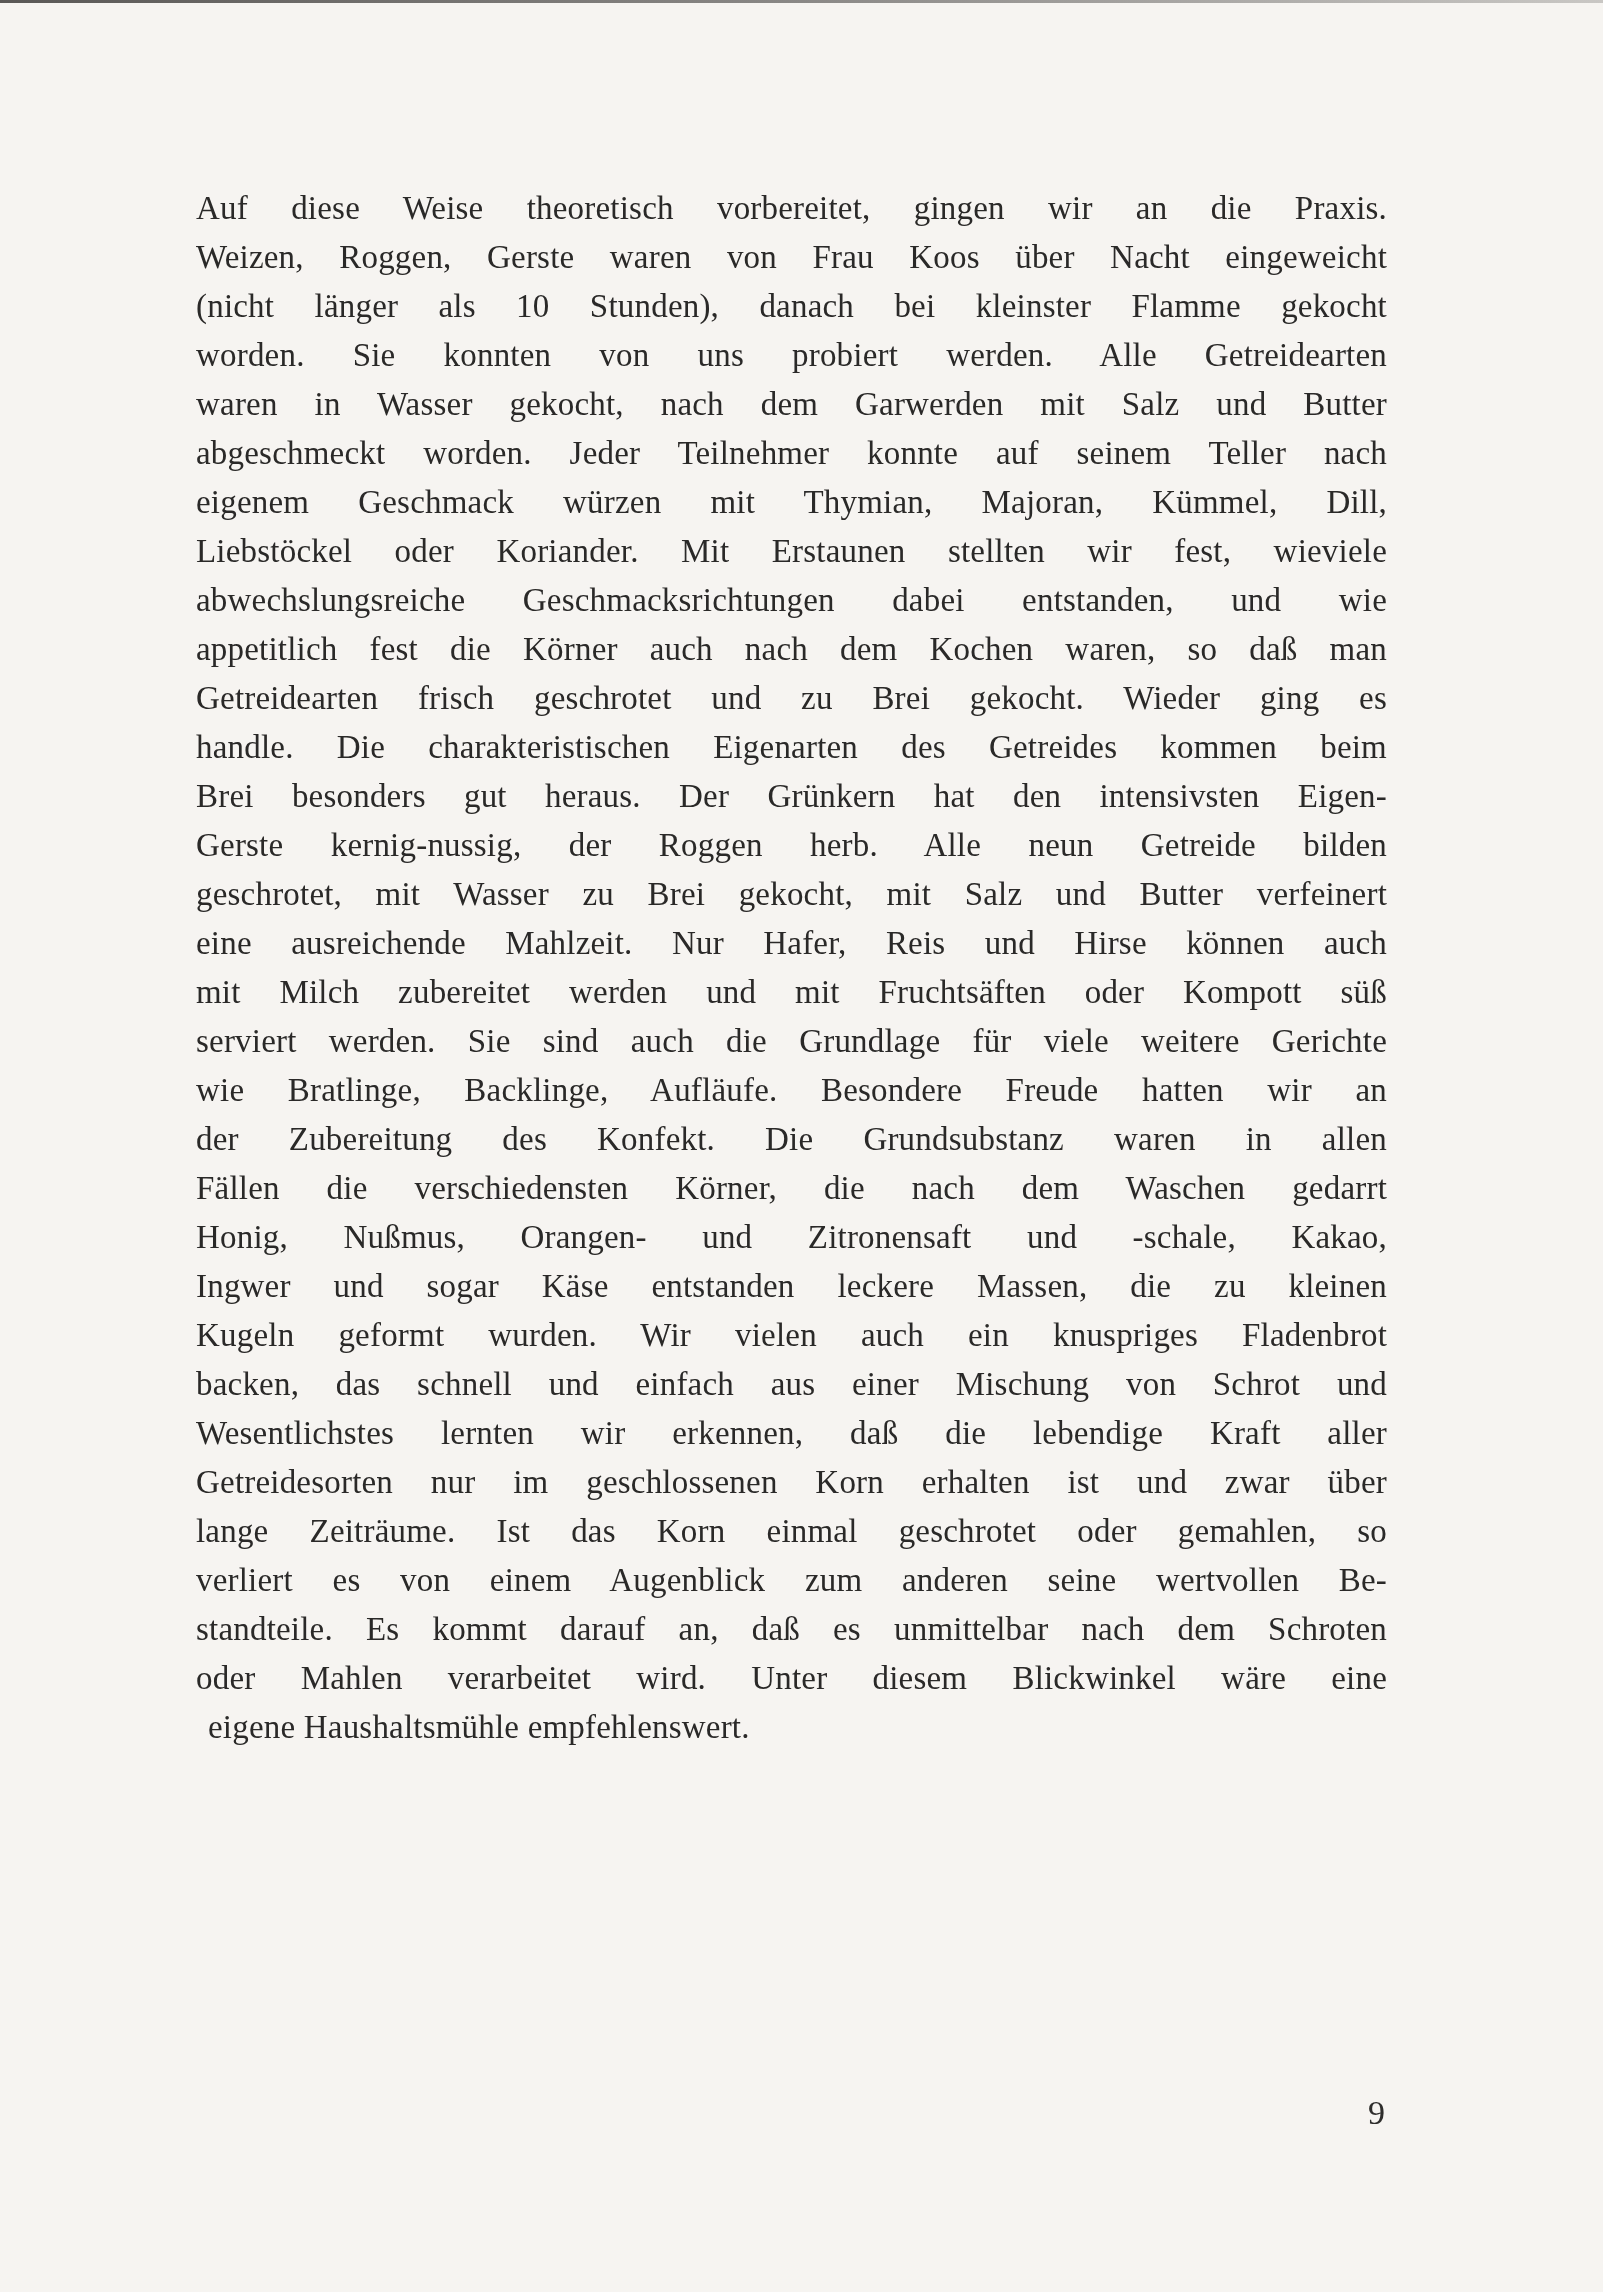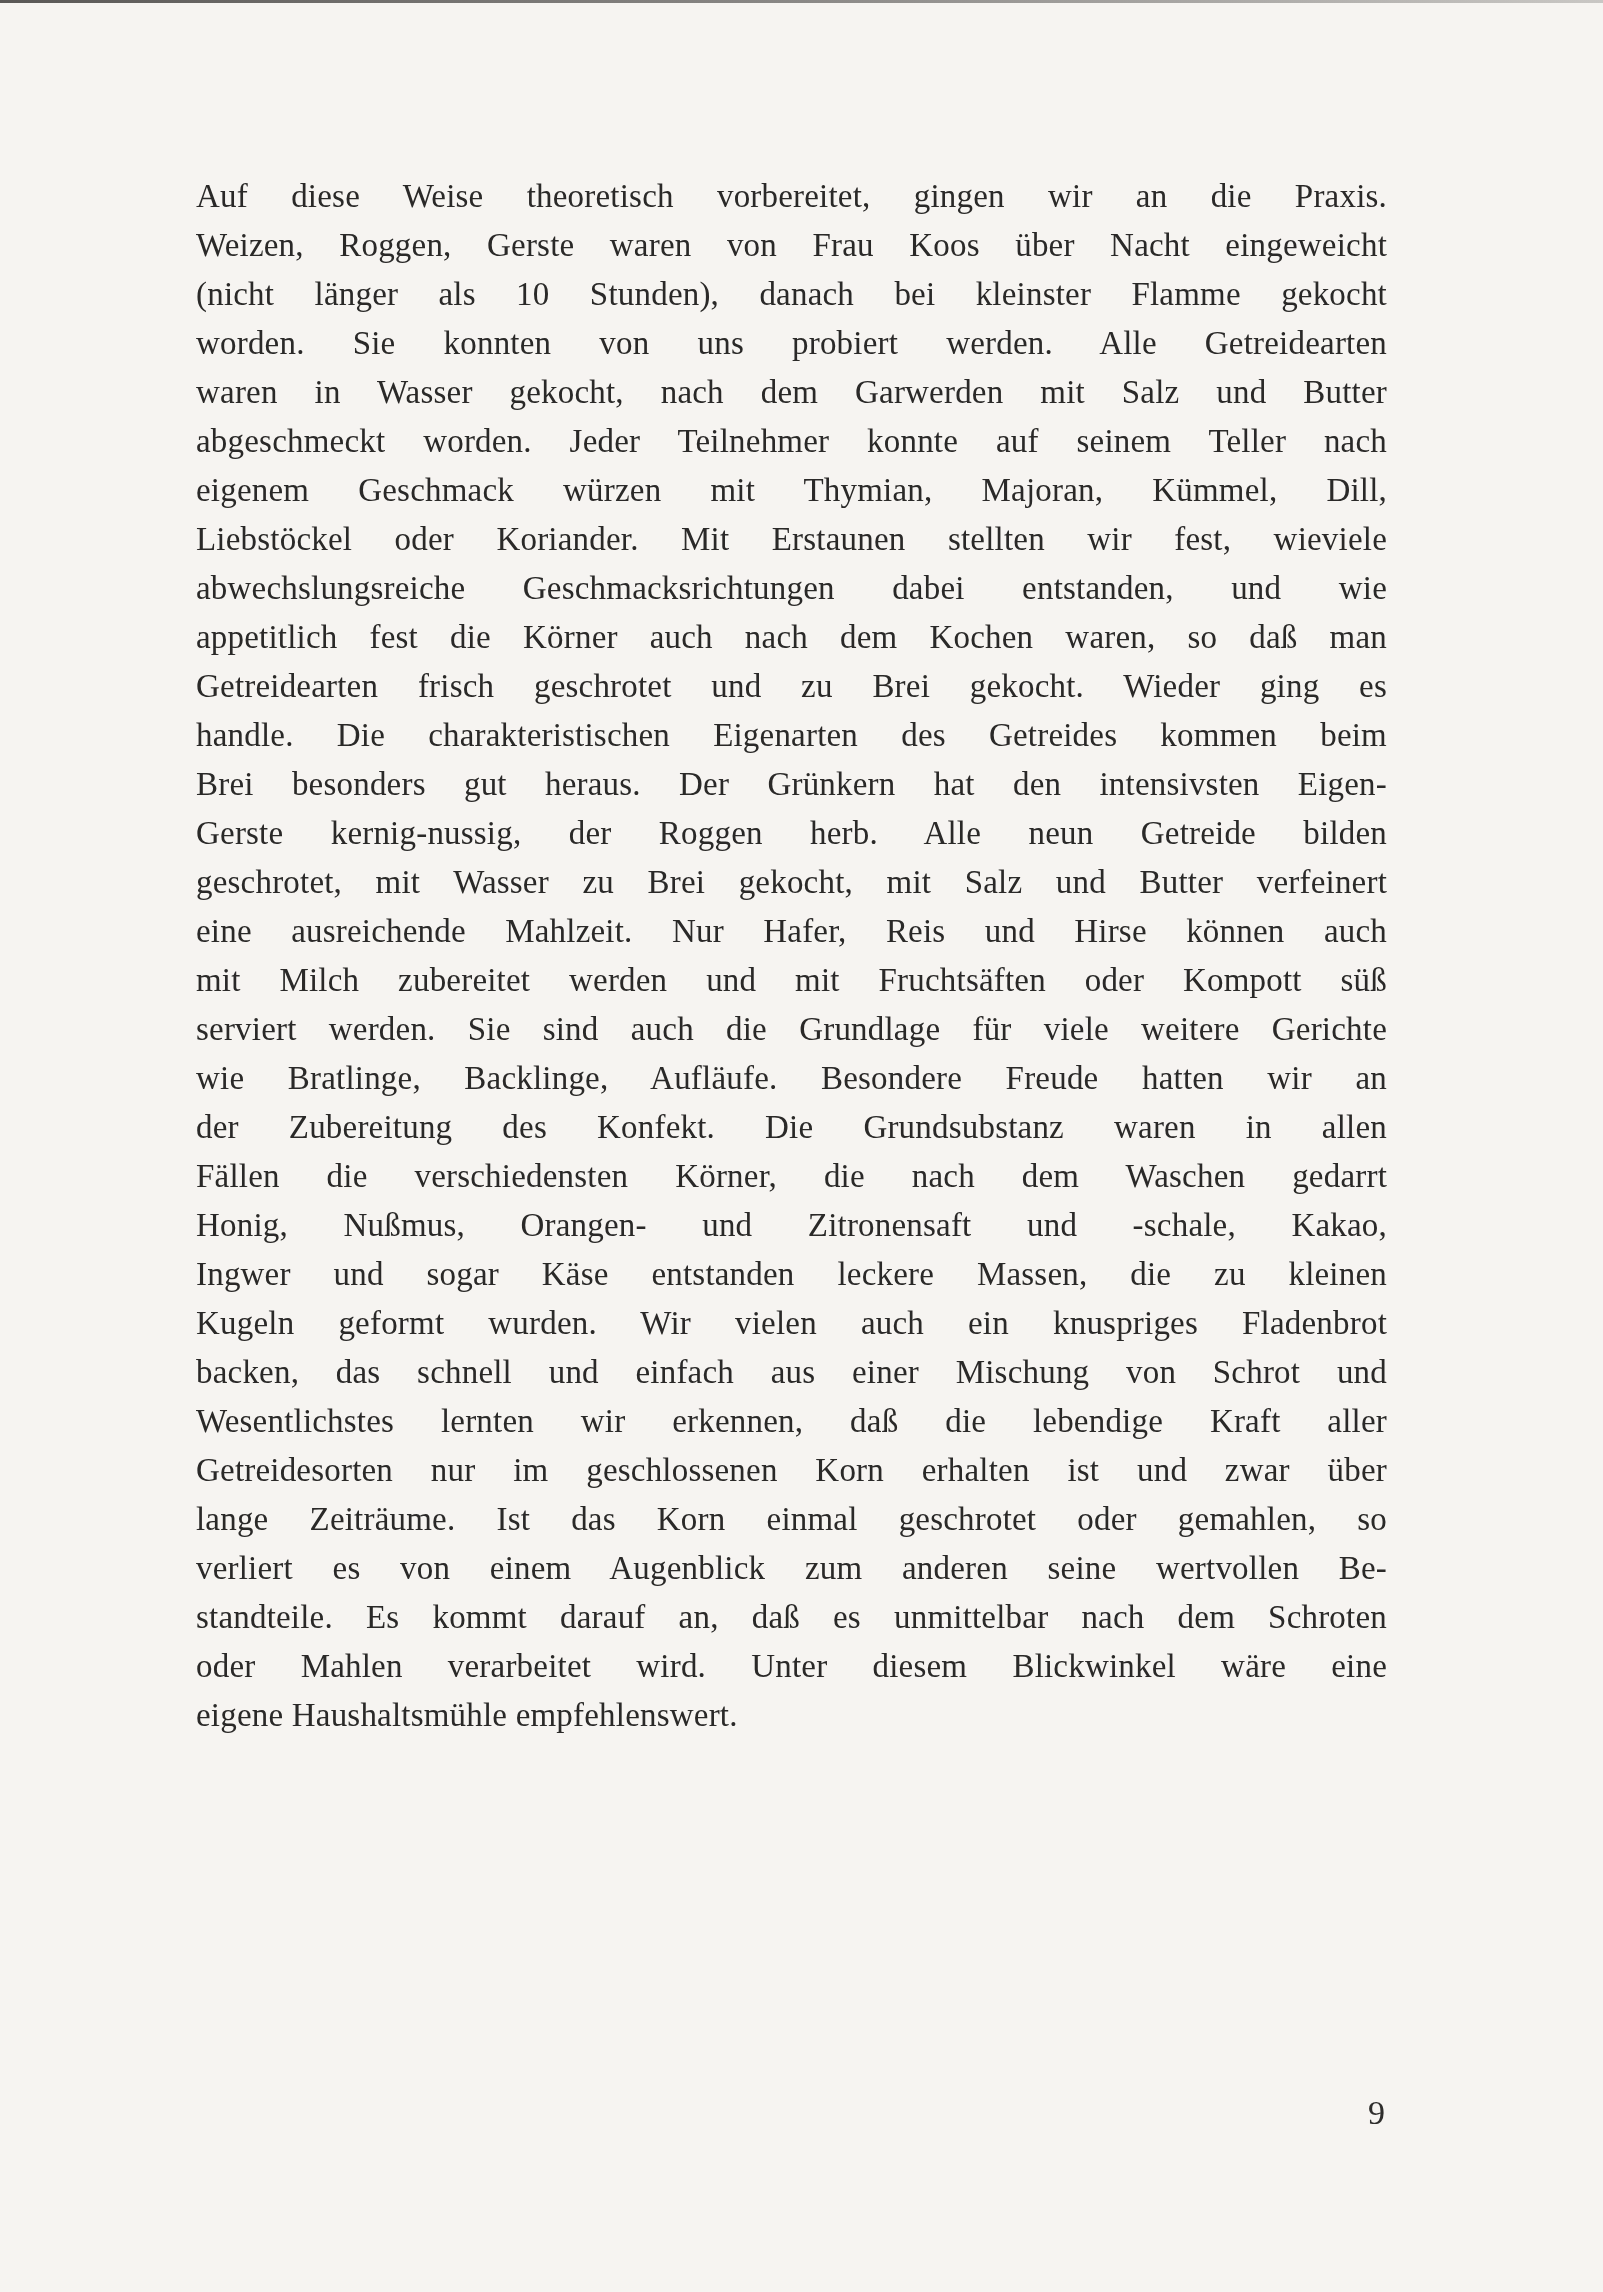--- a/index.html
+++ b/index.html
@@ -19,35 +19,36 @@
       position: absolute;
       left: 0;
       top: 0;
       width: 1604px;
       height: 2.7px;
       background: linear-gradient(to right, #5a5856 0%, #8a8886 50%, #c9c7c4 100%);
     }
     .text-block {
       position: absolute;
       left: 196px;
-      top: 172px;
+      top: 184px;
       width: 1191px;
     }
     .line {
       display: block;
       height: 49px;
       line-height: 49px;
       font-size: 33px;
       white-space: nowrap;
       text-align: justify;
       text-align-last: justify;
       letter-spacing: 0.2px;
     }
     .line.last {
       text-align-last: left;
+      margin-left: 12px;
     }
     .page-number {
       position: absolute;
       left: 1368px;
       top: 2091px;
       font-size: 34px;
       line-height: 43px;
       color: #2e2d2c;
     }
   </style>

